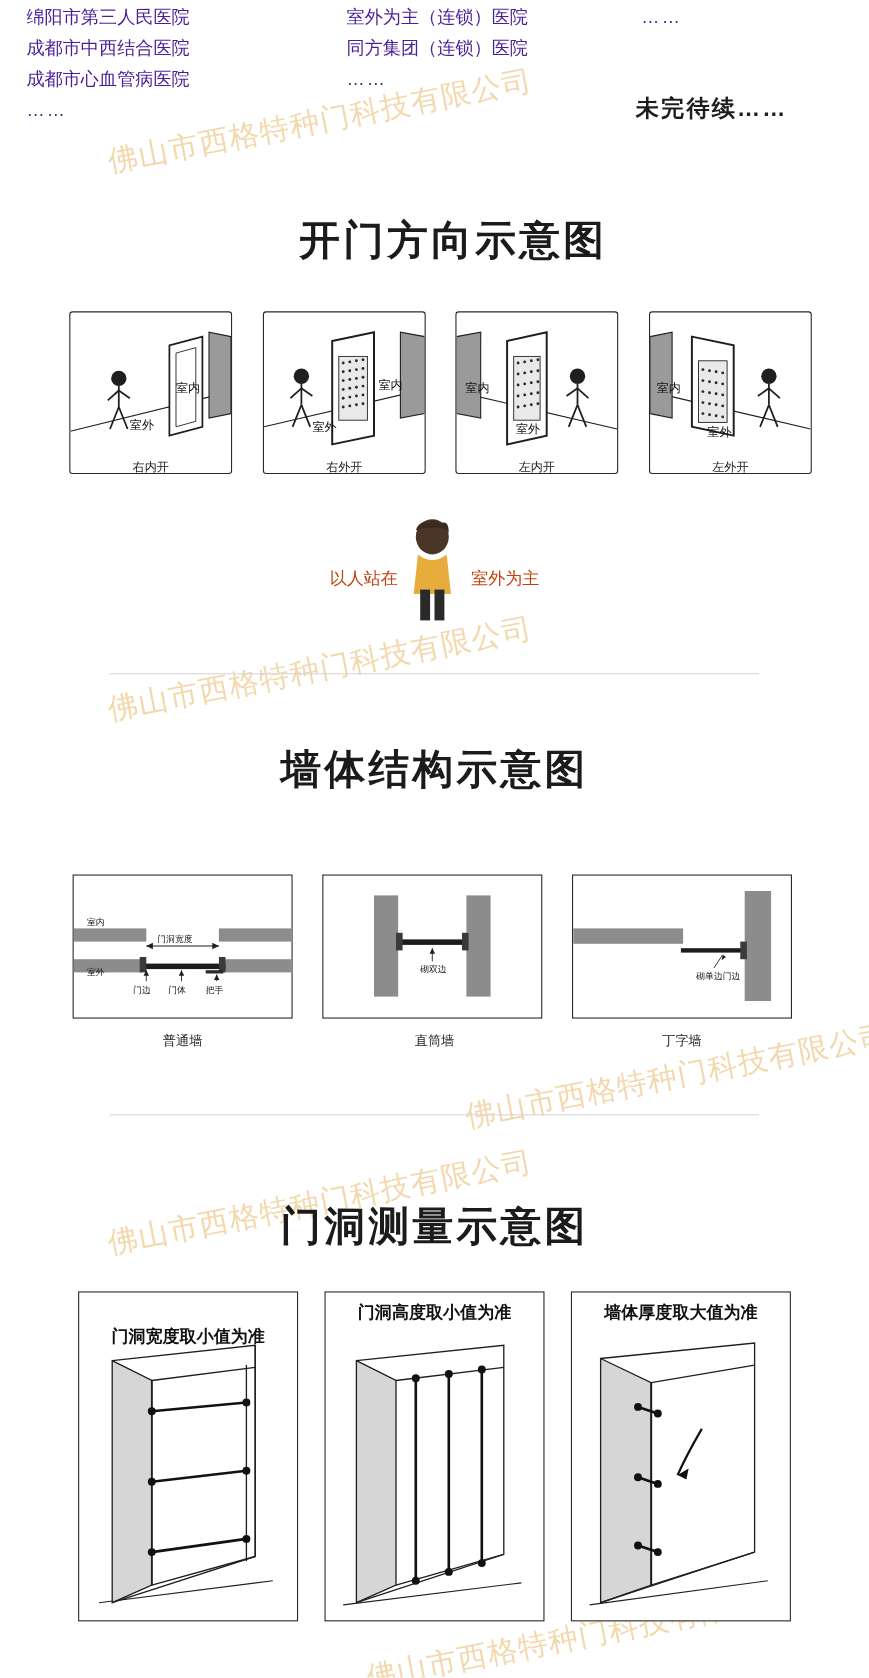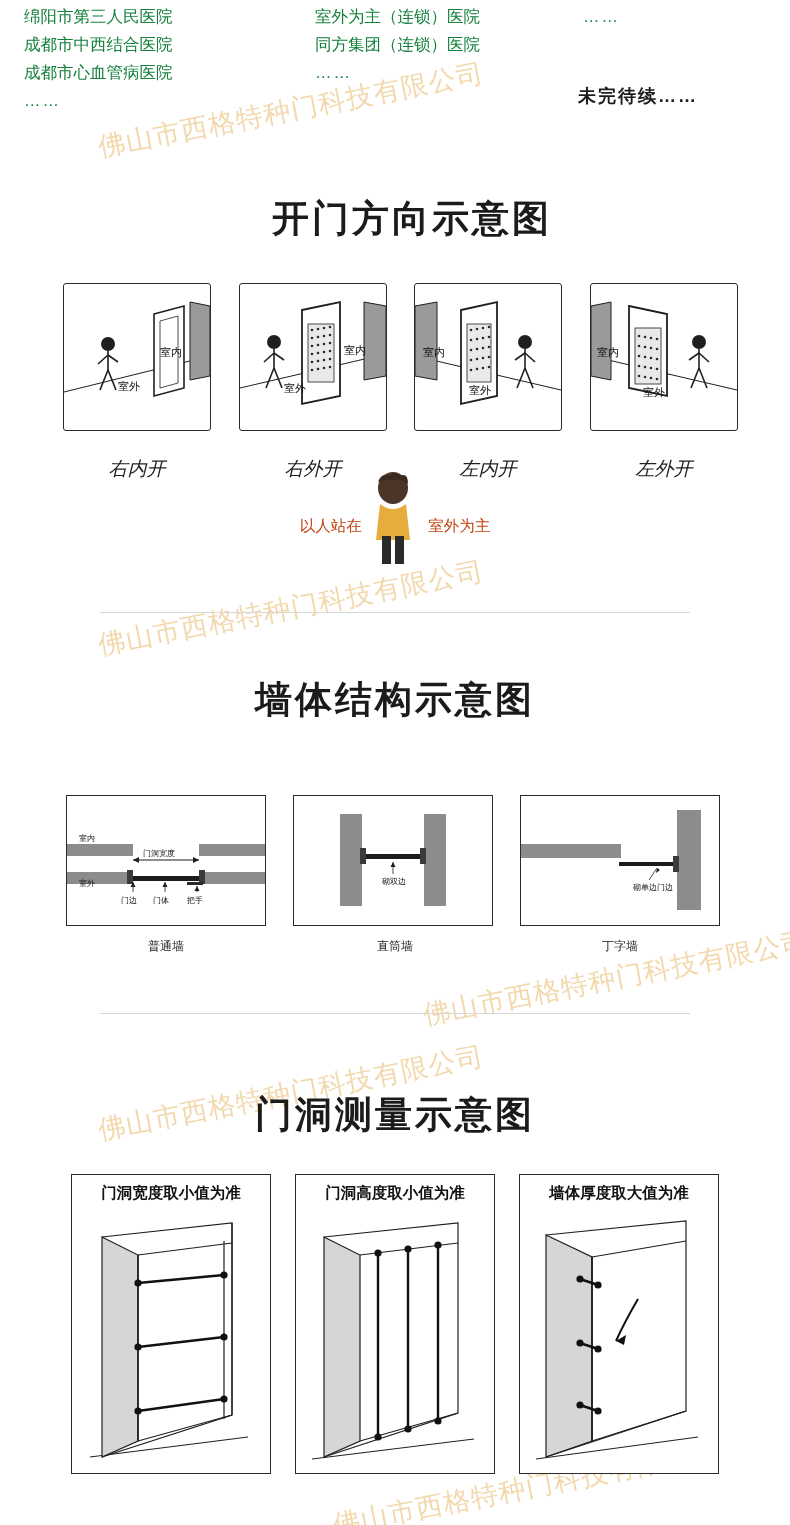--- a/index.html
+++ b/index.html
@@ -25,29 +25,29 @@
     pointer-events: none;
     letter-spacing: 1px;
   }
   .wm1 { left: 95px;  top: 92px; }
   .wm2 { left: 95px;  top: 590px; }
   .wm3 { left: 95px;  top: 1075px; }
   .wm4 { left: 420px; top: 960px; }
   .wm5 { left: 330px; top: 1470px; }
 
   
-  .toplist { position: absolute; font-size: 16.5px; line-height: 28px; color: #15803d; }
+  .toplist { position: absolute; font-size: 16.5px; line-height: 28px; color: #4c1d95; }
   .toplist.col1 { left: 24px;  top: 2px; }
   .toplist.col2 { left: 315px; top: 2px; }
   .toplist.col3 { left: 583px; top: 2px; }
   .dots { letter-spacing: 2px; }
   .tbc {
     position: absolute;
     left: 578px; top: 84px;
-    font-size: 18px;
+    font-size: 21px;
     font-weight: bold;
     letter-spacing: 2px;
   }
 
   
   .heading {
     position: absolute;
     width: 100%;
     text-align: center;
     font-size: 37px;
@@ -81,26 +81,25 @@
     overflow: hidden;
     background: #fff;
   }
   .dd1 { left: 63px; }
   .dd2 { left: 239px; }
   .dd3 { left: 414px; }
   .dd4 { left: 590px; }
 
   .dd-cap {
     position: absolute;
-    top: 456px;
+    top: 417px;
     width: 148px;
     text-align: center;
-    font-size: 19px;
+    font-size: 11px;
     color: #222;
-    font-style: italic;
   }
   .c1 { left: 63px; }
   .c2 { left: 239px; }
   .c3 { left: 414px; }
   .c4 { left: 590px; }
 
   .dd-note {
     position: absolute;
     top: 516px;
     left: 0; width: 100%;
@@ -157,21 +156,21 @@
   .ms-title {
     position: absolute;
     top: 1183px;
     width: 200px;
     text-align: center;
     font-size: 15.5px;
     font-weight: bold;
     color: #111;
     z-index: 4;
   }
-  .mt1 { left: 71px; }
+  .mt1 { left: 71px; margin-top: 22px; }
   .mt2 { left: 295px; }
   .mt3 { left: 519px; }
 
   svg { display: block; }
   .lbl { font-size: 11px; font-family: "Liberation Sans", sans-serif; fill: #111; }
   .lbl-sm { font-size: 8px; font-family: "Liberation Sans", sans-serif; fill: #111; }
 </style>
 </head>
 <body>
 

